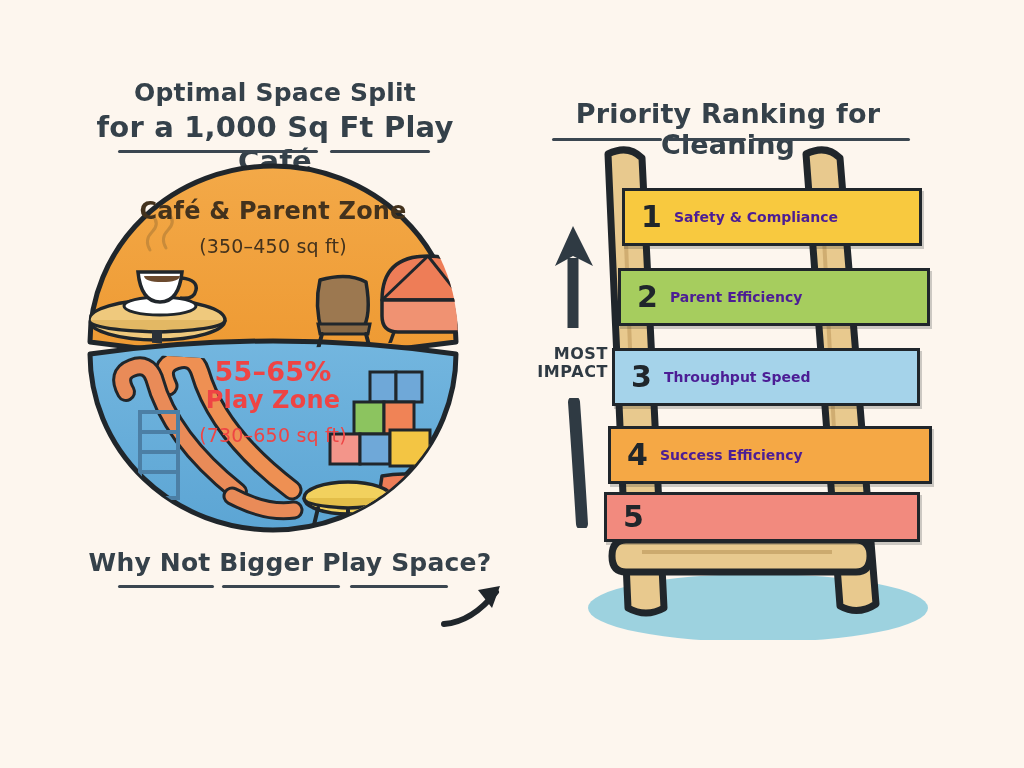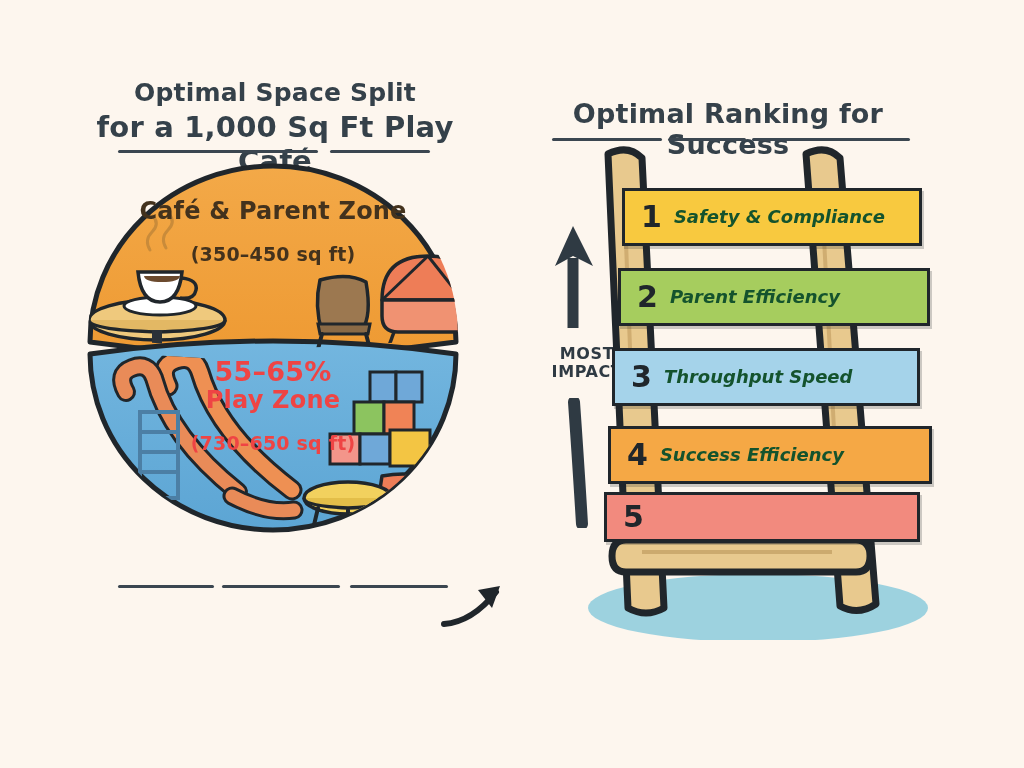--- a/index.html
+++ b/index.html
@@ -31,51 +31,51 @@
     position:absolute;height:3px;background:#3b4650;border-radius:2px;
   }
 
   
   .pie-wrap{position:absolute;left:82px;top:160px;width:382px;height:382px;}
   .pie-svg{position:absolute;left:0;top:0;}
 
   .pie-label{position:absolute;text-align:center;width:100%;pointer-events:none;}
   .pie-label .pct{display:block;font-size:27px;font-weight:700;}
   .pie-label .zone{display:block;font-size:24px;font-weight:700;margin-top:-1px;}
-  .pie-label .sq{display:block;font-size:19px;font-weight:700;margin-top:18px;}
+  .pie-label .sq{display:block;font-size:19px;font-weight:400;margin-top:10px;}
   .top-label{top:38px;color:#43321d;}
   .bot-label{top:196px;color:#ef4444;}
 
   
   .note{position:absolute;left:80px;top:548px;width:420px;text-align:center;}
   .note .q{display:block;font-size:25px;}
   .note .a{display:block;font-size:21px;margin-top:10px;}
 
   
   .right-title{
     position:absolute;left:528px;top:98px;width:400px;text-align:center;font-size:27px;
   }
 
   
   .impact{
-    position:absolute;left:537px;top:345px;width:100px;text-align:center;
+    position:absolute;left:508px;top:345px;width:100px;text-align:right;
     font-size:16px;font-weight:700;color:#2f3a43;line-height:1.15;
     letter-spacing:.6px;
   }
   .impact span{display:block;}
 
   
   .ladder{position:absolute;left:560px;top:140px;width:400px;height:500px;}
 
   
   .sign{position:absolute;display:flex;align-items:center;
         border:3px solid #20262b;box-sizing:border-box;
         box-shadow:2px 3px 0 rgba(30,36,42,.22);}
   .sign .num{font-size:30px;font-weight:700;color:#20262b;margin-left:16px;line-height:1;}
-  .sign .txt{font-size:18px;font-weight:700;color:#14532d;margin-left:12px;line-height:1;font-style:italic;}
+  .sign .txt{font-size:14px;font-weight:700;color:#4c1d95;margin-left:12px;line-height:1;}
 </style>
 </head>
 <body>
 
 <div id="stage">
 
   <div class="left-title hand">
     <span class="l1">Optimal Space Split</span>
     <span class="l2">for a 1,000 Sq Ft Play Café</span>
   </div>
@@ -180,31 +180,32 @@
       <span class="sq">(350–450 sq ft)</span>
     </div>
     <div class="pie-label bot-label hand">
       <span class="pct">55–65%</span>
       <span class="zone">Play Zone</span>
       <span class="sq">(730–650 sq ft)</span>
     </div>
   </div>
 
   <div class="note hand">
+    <span class="q">Why Not Bigger Play Space?</span>
   </div>
   <div class="ul" style="left:118px;top:585px;width:96px;"></div>
   <div class="ul" style="left:222px;top:585px;width:118px;"></div>
   <div class="ul" style="left:350px;top:585px;width:98px;"></div>
 
   <svg style="position:absolute;left:440px;top:580px;" width="70" height="50" viewBox="0 0 70 50">
     <path d="M4,44 Q32,42 56,12" fill="none" stroke="#20262b" stroke-width="6" stroke-linecap="round"></path>
     <path d="M38,10 L60,6 L52,28 Z" fill="#20262b"></path>
   </svg>
 
-  <div class="right-title hand">Optimal Ranking for Success</div>
+  <div class="right-title hand">Priority Ranking for Cleaning</div>
   <div class="ul" style="left:552px;top:138px;width:110px;"></div>
   <div class="ul" style="left:668px;top:138px;width:78px;"></div>
   <div class="ul" style="left:752px;top:138px;width:158px;"></div>
 
   <svg style="position:absolute;left:552px;top:222px;" width="44" height="110" viewBox="0 0 44 110">
     <path d="M21,106 L21,36" stroke="#2f3a43" stroke-width="11" stroke-linecap="butt" fill="none"></path>
     <path d="M21,4 L41,44 L21,34 L3,44 Z" fill="#2f3a43"></path>
   </svg>
   <div class="impact">
     <span>MOST</span>

